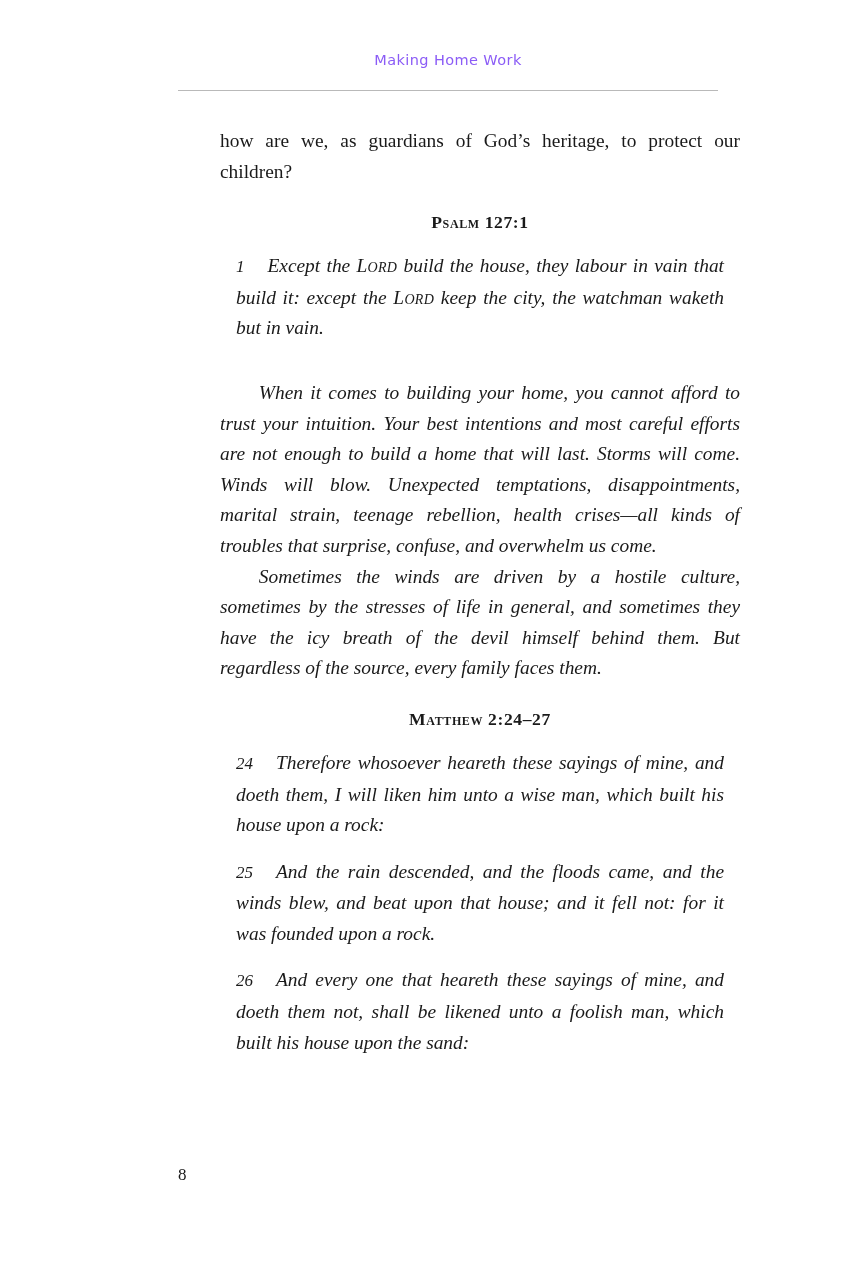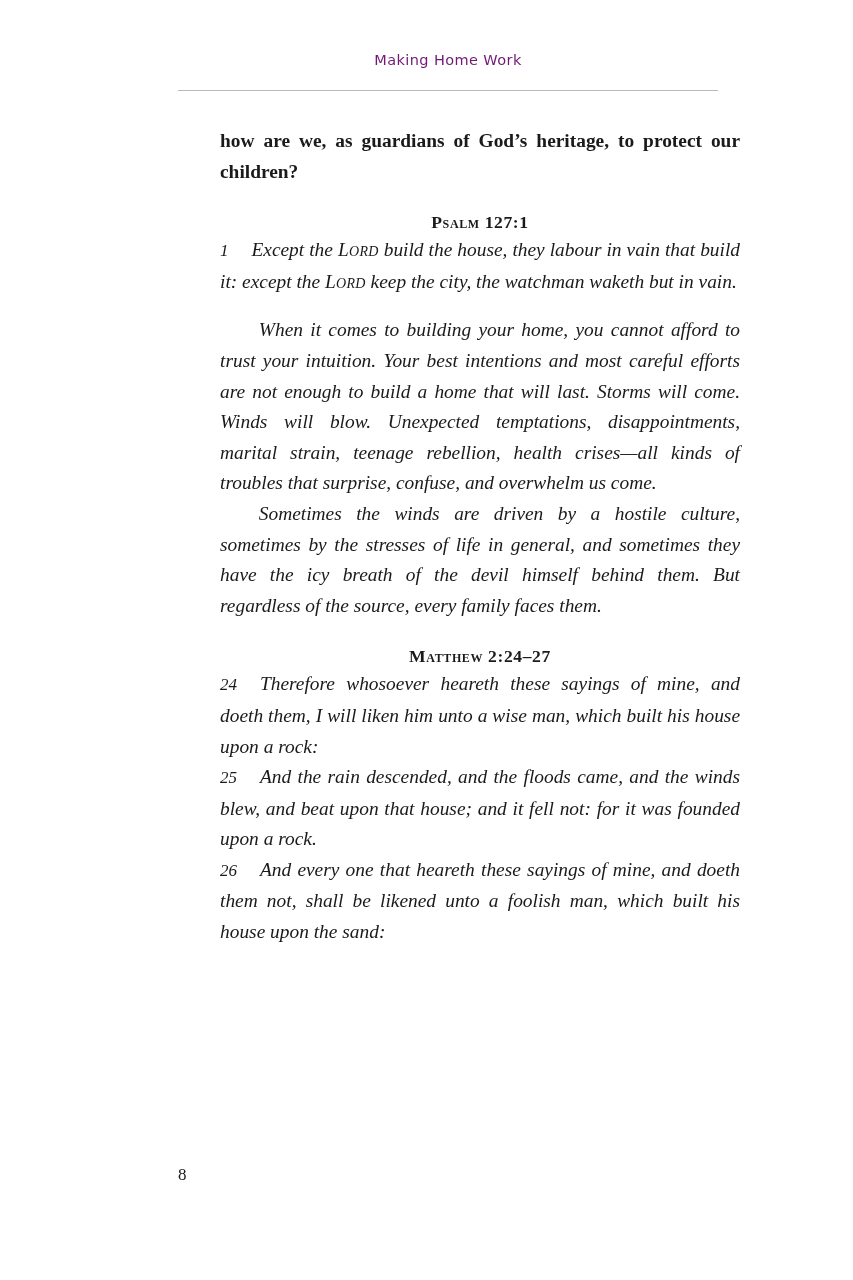--- a/index.html
+++ b/index.html
@@ -21,21 +21,21 @@
   }
   .running-head {
     position: absolute;
     left: 178px;
     top: 52px;
     width: 540px;
     text-align: center;
     font-family: "DejaVu Sans", sans-serif;
     font-size: 14.5px;
     letter-spacing: 0.4px;
-    color: #701a75;
+    color: #8b5cf6;
   }
   .head-rule {
     position: absolute;
     left: 178px;
     top: 90px;
     width: 540px;
     height: 1px;
     background: #b9b9b9;
   }
   .content {
@@ -51,38 +51,37 @@
     text-align: justify;
     text-justify: inter-word;
     hyphens: none;
   }
   p.indent {
     text-indent: 2.0em;
     font-style: italic;
   }
   p.noindent {
     text-indent: 0;
-    font-weight: bold;
   }
   .scripture-head {
     margin: 22px 0 0 0;
     font-size: 17.6px;
     line-height: 26px;
     font-variant: small-caps;
     letter-spacing: 0.6px;
     font-weight: 600;
     text-align: center;
     text-indent: 0;
   }
   .verse {
     font-style: italic;
     font-size: 19.4px;
     line-height: 30.6px;
     text-align: justify;
-    margin: 0;
+    margin: 16px;
     text-indent: 0;
   }
   .verse .vnum {
     font-style: italic;
     font-size: 17px;
     padding-right: 1.35em;
   }
   .smallcaps {
     font-variant: small-caps;
     font-style: italic;

